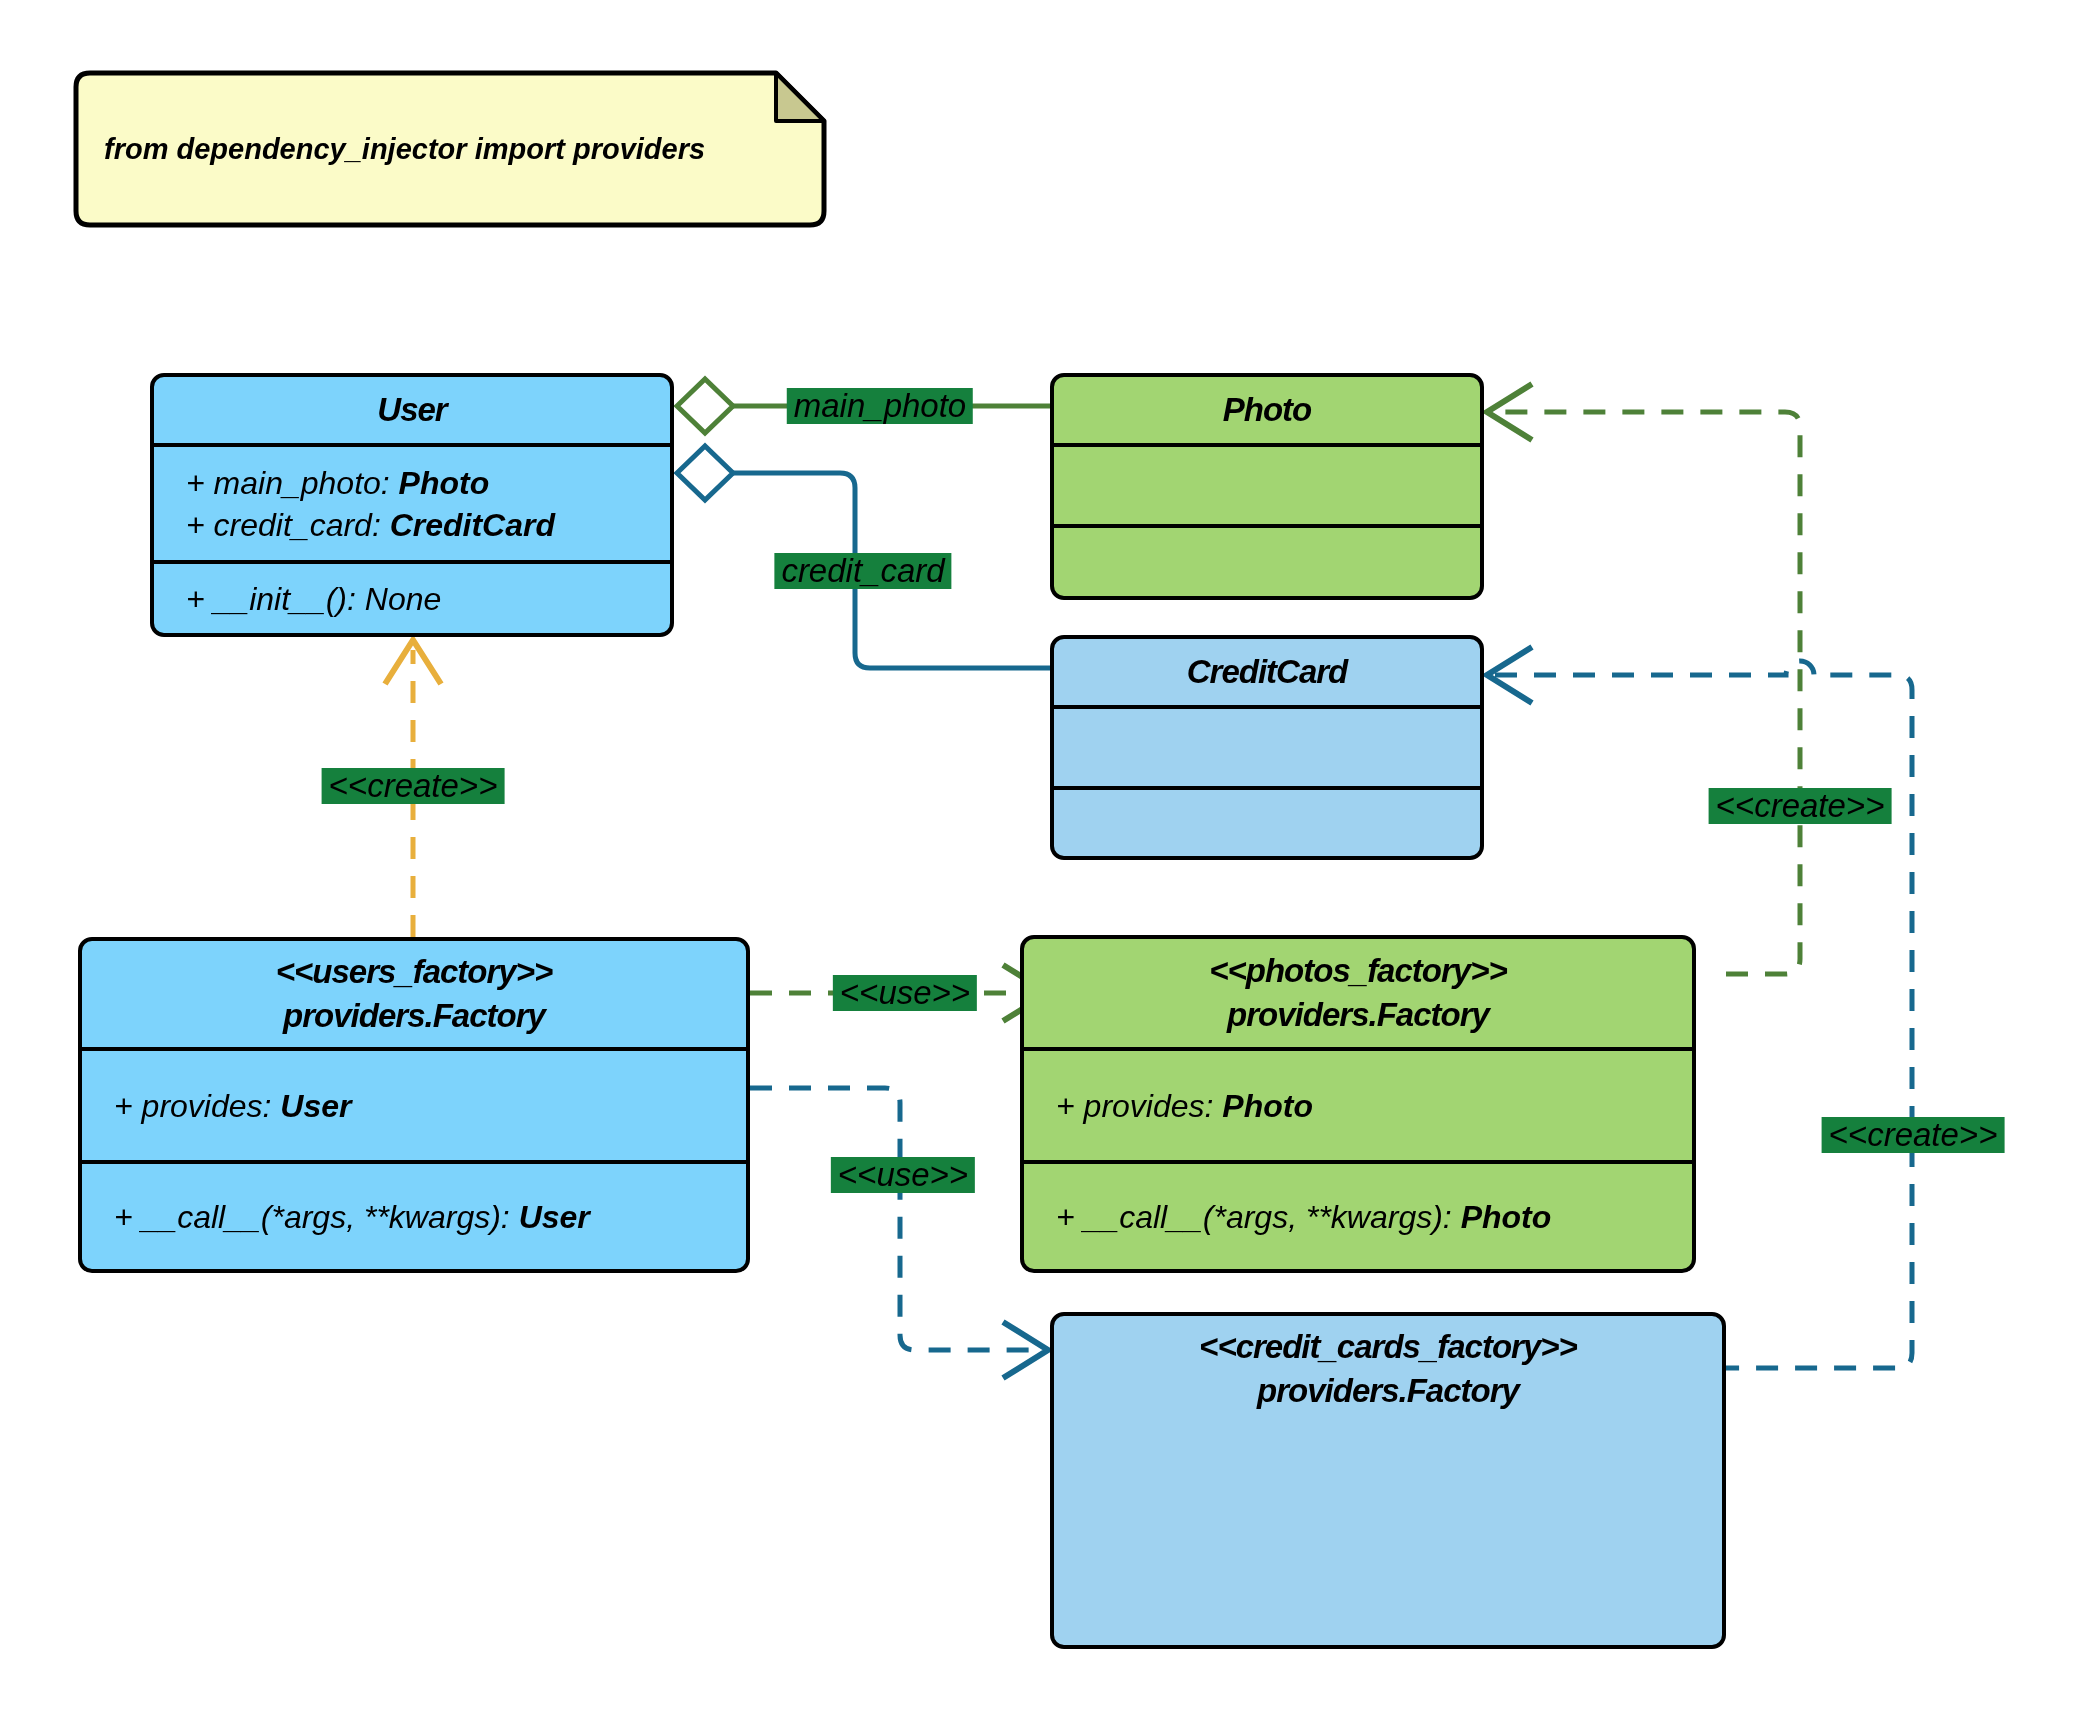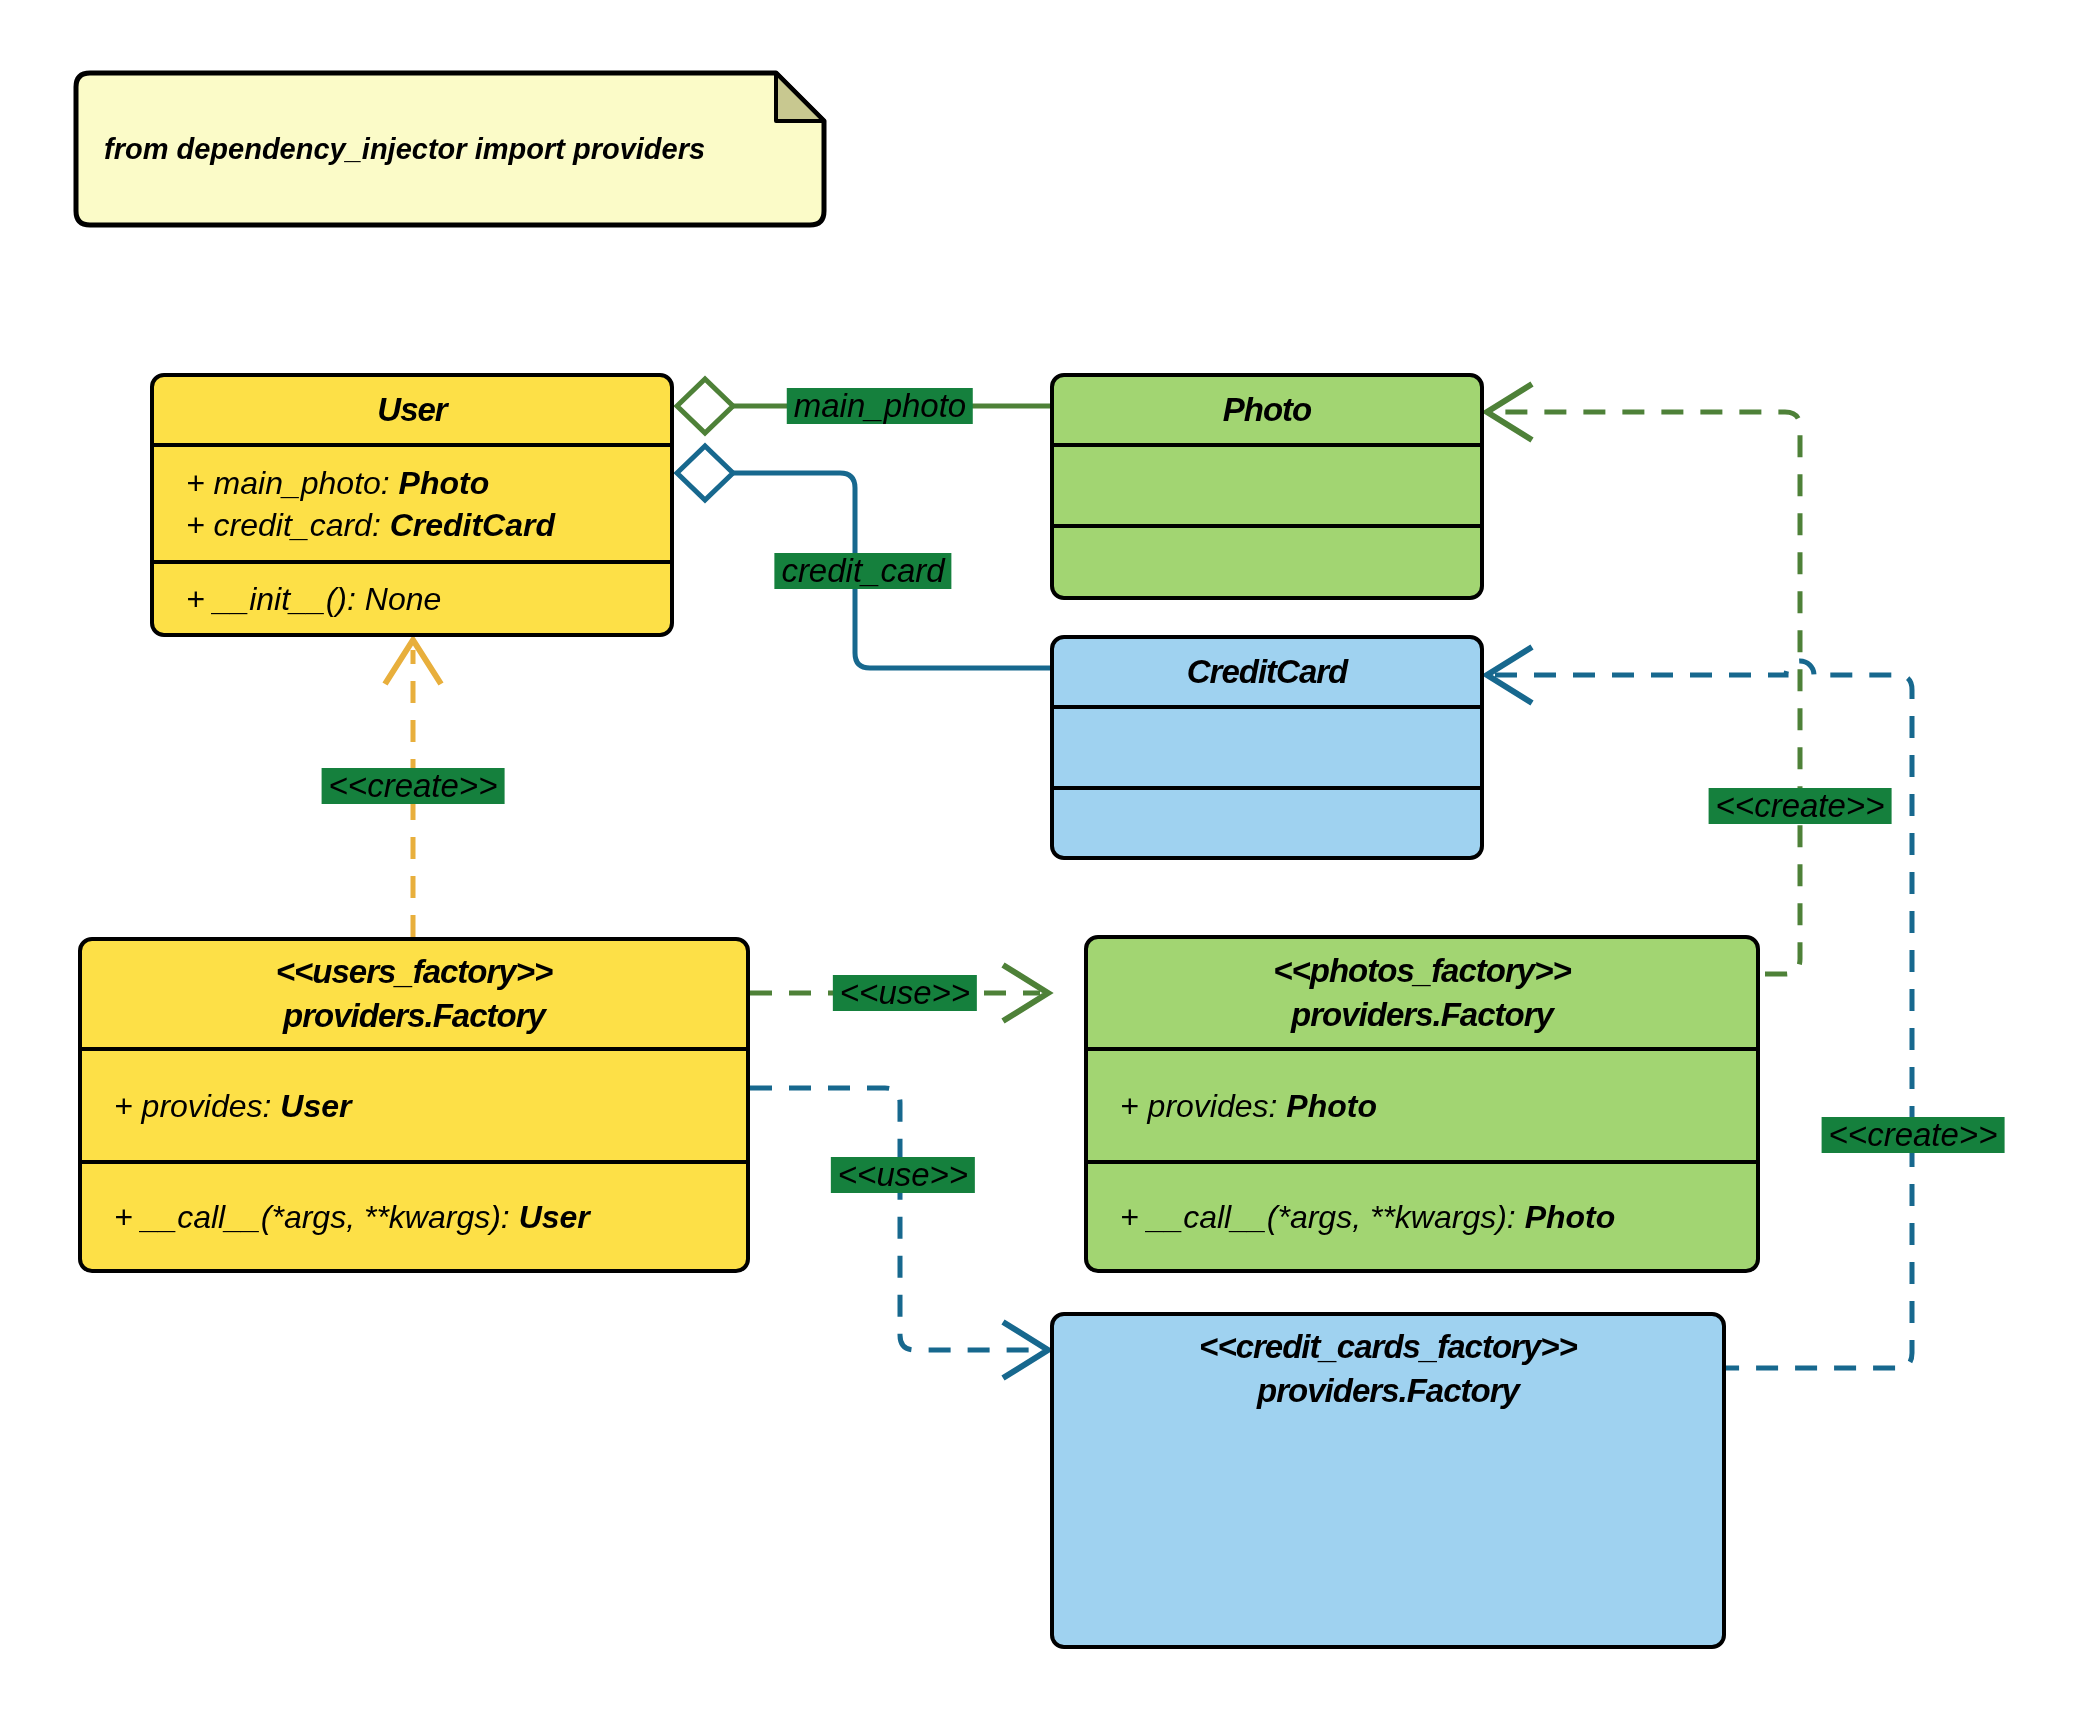--- a/index.html
+++ b/index.html
@@ -9,21 +9,21 @@
   }
   #canvas{position:absolute;left:0;top:0;width:2074px;height:1725px;font-style:italic;}
   svg.layer{position:absolute;left:0;top:0;}
 
   
   .uml-box{
     position:absolute;box-sizing:border-box;
     border:4px solid #000;border-radius:14px;
     display:flex;flex-direction:column;overflow:hidden;
   }
-  .fill-yellow{background:#fde047;}
+  .fill-yellow{background:#7dd3fc;}
   .fill-green{background:#A2D572;}
   .fill-blue{background:#9FD2F0;}
   .comp{box-sizing:border-box;flex:0 0 auto;}
   .comp + .comp{border-top:4px solid #000;}
   .comp.title{
     display:flex;flex-direction:column;align-items:center;justify-content:center;
     font-weight:bold;font-size:33px;line-height:44px;text-align:center;
   }
   .comp.title .stereo{letter-spacing:-1px;}
   .comp.title .cname{letter-spacing:-1px;}
@@ -134,21 +134,21 @@
       <span class="cname">providers.Factory</span>
     </div>
     <div class="comp body" style="height:113px">
       <div><span>+ provides: </span><b>User</b></div>
     </div>
     <div class="comp body" style="height:109px">
       <div><span>+ __call__(*args, **kwargs): </span><b>User</b></div>
     </div>
   </div>
 
-  <div class="uml-box fill-green" style="left:1084px;top:935px;width:676px;height:338px">
+  <div class="uml-box fill-green" style="left:1020px;top:935px;width:676px;height:338px">
     <div class="comp title" style="height:108px">
       <span class="stereo">&lt;&lt;photos_factory&gt;&gt;</span>
       <span class="cname">providers.Factory</span>
     </div>
     <div class="comp body" style="height:113px">
       <div><span>+ provides: </span><b>Photo</b></div>
     </div>
     <div class="comp body" style="height:109px">
       <div><span>+ __call__(*args, **kwargs): </span><b>Photo</b></div>
     </div>

